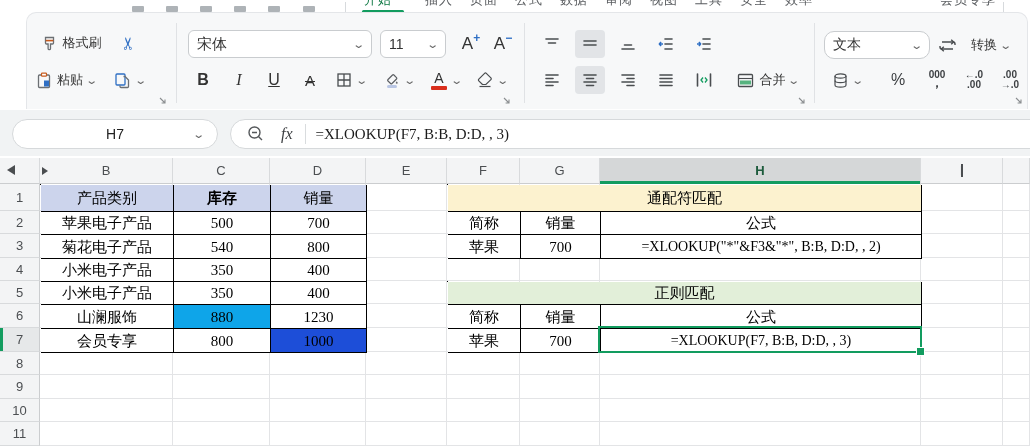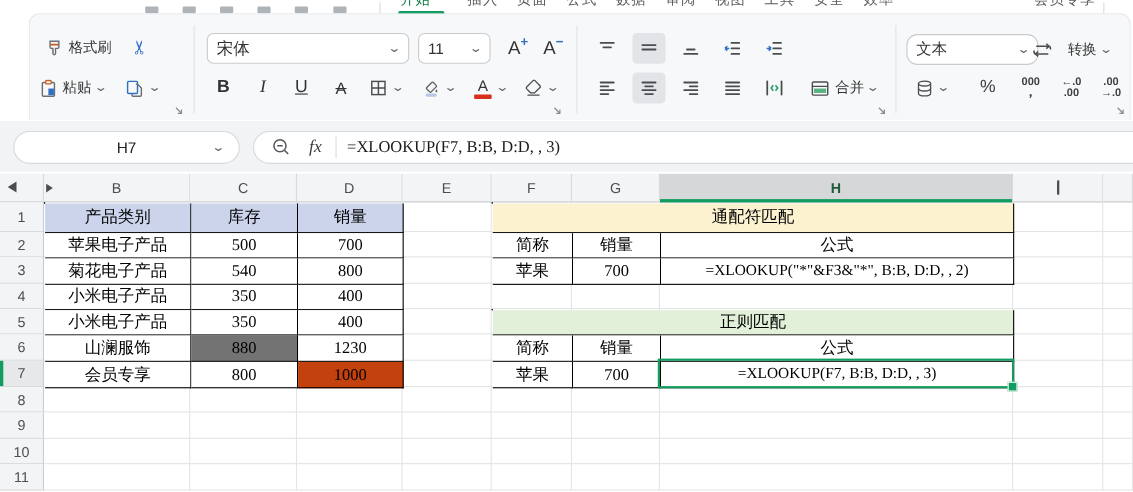--- a/index.html
+++ b/index.html
@@ -258,21 +258,21 @@
         <rect x="3" y="7.5" width="11" height="4" fill="#57b37f"></rect>
         </svg>
       <span class="rlabel" style="margin-left:5px;">合并</span>
       <span class="chev" style="margin-left:4px;">⌄</span>
     </div>
     <svg class="abs launcher" style="left:797px;top:83px;" viewBox="0 0 10 10">
       <path d="M2 2l5 5M7 3.6V7H3.6" fill="none" stroke="#8a8d90" stroke-width="1.1"></path>
       </svg>
     <div class="abs vsep" style="left:814px;top:10px;height:80px;"></div>
 
-    <div class="abs combo" style="left:824px;top:18px;width:120px;height:28px;border-radius:10px;justify-content:space-between;">
+    <div class="abs combo" style="left:824px;top:18px;width:106px;height:28px;border-radius:10px;justify-content:space-between;">
       <span style="font-size:14px;">文本</span>
       <span class="chev" style="margin-left:auto;">⌄</span>
     </div>
     <div class="abs btn" style="left:932px;top:18px;width:84px;height:28px;">
       <svg width="19" height="15" viewBox="0 0 19 15">
         <path d="M4 4h11a2 2 0 0 1 2 2v1M15 11H4a2 2 0 0 1-2-2V8" fill="none" stroke="#4a4d50" stroke-width="1.4"></path>
         <path d="M13.2 1.8 15.6 4l-2.4 2.2M5.8 13.2 3.4 11l2.4-2.2" fill="none" stroke="#4a4d50" stroke-width="1.4"></path>
         </svg>
       <span class="rlabel" style="margin-left:14px;">转换</span>
       <span class="chev" style="margin-left:4px;">⌄</span>
@@ -362,40 +362,40 @@
       <div class="abs rowhdr" style="top: 258px; height: 23px;">4</div>
       <div class="abs rowhdr" style="top: 281px; height: 23px;">5</div>
       <div class="abs rowhdr" style="top: 304px; height: 24px;">6</div>
       <div class="abs rowhdr" style="top: 328px; height: 24px; background: rgb(230, 232, 233);">7<div style="position: absolute; left: 0px; top: 0px; width: 3px; height: 100%; background: rgb(18, 156, 95);"></div></div>
       <div class="abs rowhdr" style="top: 352px; height: 23px;">8</div>
       <div class="abs rowhdr" style="top: 375px; height: 24px;">9</div>
       <div class="abs rowhdr" style="top: 399px; height: 23px;">10</div>
       <div class="abs rowhdr" style="top: 422px; height: 24px;">11</div>
       <div class="abs tbl" style="left: 40px; top: 184px;">
         <div class="abs cell" style="left: 0px; top: 0px; width: 133px; height: 27px; line-height: 27px; background: rgb(204, 212, 236); font-size: 15px;">产品类别</div>
-        <div class="abs cell" style="left: 133px; top: 0px; width: 97px; height: 27px; line-height: 27px; background: rgb(204, 212, 236); font-size: 15px;">库存</div>
+        <div class="abs cell" style="left: 133px; top: 0px; width: 97px; height: 27px; line-height: 27px; background: rgb(204, 212, 236); font-size: 15px; font-weight: bold;">库存</div>
         <div class="abs cell" style="left: 230px; top: 0px; width: 96px; height: 27px; line-height: 27px; background: rgb(204, 212, 236); font-size: 15px;">销量</div>
         <div class="abs cell" style="left: 0px; top: 27px; width: 133px; height: 23px; line-height: 23px; background: rgb(255, 255, 255); font-size: 15px;">苹果电子产品</div>
         <div class="abs cell" style="left: 133px; top: 27px; width: 97px; height: 23px; line-height: 23px; background: rgb(255, 255, 255); font-size: 15px;">500</div>
         <div class="abs cell" style="left: 230px; top: 27px; width: 96px; height: 23px; line-height: 23px; background: rgb(255, 255, 255); font-size: 15px;">700</div>
         <div class="abs cell" style="left: 0px; top: 50px; width: 133px; height: 24px; line-height: 24px; background: rgb(255, 255, 255); font-size: 15px;">菊花电子产品</div>
         <div class="abs cell" style="left: 133px; top: 50px; width: 97px; height: 24px; line-height: 24px; background: rgb(255, 255, 255); font-size: 15px;">540</div>
         <div class="abs cell" style="left: 230px; top: 50px; width: 96px; height: 24px; line-height: 24px; background: rgb(255, 255, 255); font-size: 15px;">800</div>
         <div class="abs cell" style="left: 0px; top: 74px; width: 133px; height: 23px; line-height: 23px; background: rgb(255, 255, 255); font-size: 15px;">小米电子产品</div>
         <div class="abs cell" style="left: 133px; top: 74px; width: 97px; height: 23px; line-height: 23px; background: rgb(255, 255, 255); font-size: 15px;">350</div>
         <div class="abs cell" style="left: 230px; top: 74px; width: 96px; height: 23px; line-height: 23px; background: rgb(255, 255, 255); font-size: 15px;">400</div>
         <div class="abs cell" style="left: 0px; top: 97px; width: 133px; height: 23px; line-height: 23px; background: rgb(255, 255, 255); font-size: 15px;">小米电子产品</div>
         <div class="abs cell" style="left: 133px; top: 97px; width: 97px; height: 23px; line-height: 23px; background: rgb(255, 255, 255); font-size: 15px;">350</div>
         <div class="abs cell" style="left: 230px; top: 97px; width: 96px; height: 23px; line-height: 23px; background: rgb(255, 255, 255); font-size: 15px;">400</div>
         <div class="abs cell" style="left: 0px; top: 120px; width: 133px; height: 24px; line-height: 24px; background: rgb(255, 255, 255); font-size: 15px;">山澜服饰</div>
-        <div class="abs cell" style="left: 133px; top: 120px; width: 97px; height: 24px; line-height: 24px; background: #737373; font-size: 15px;">880</div>
+        <div class="abs cell" style="left: 133px; top: 120px; width: 97px; height: 24px; line-height: 24px; background: #0ea5e9; font-size: 15px;">880</div>
         <div class="abs cell" style="left: 230px; top: 120px; width: 96px; height: 24px; line-height: 24px; background: rgb(255, 255, 255); font-size: 15px;">1230</div>
         <div class="abs cell" style="left: 0px; top: 144px; width: 133px; height: 24px; line-height: 24px; background: rgb(255, 255, 255); font-size: 15px;">会员专享</div>
         <div class="abs cell" style="left: 133px; top: 144px; width: 97px; height: 24px; line-height: 24px; background: rgb(255, 255, 255); font-size: 15px;">800</div>
-        <div class="abs cell" style="left: 230px; top: 144px; width: 96px; height: 24px; line-height: 24px; background: #c2410c; font-size: 15px;">1000</div>
+        <div class="abs cell" style="left: 230px; top: 144px; width: 96px; height: 24px; line-height: 24px; background: #1d4ed8; font-size: 15px;">1000</div>
       </div>
       <div class="abs tbl" style="left: 447px; top: 184px;">
         <div class="abs cell" style="left: 0px; top: 0px; width: 474px; height: 27px; line-height: 27px; background: rgb(252, 242, 207); font-size: 15px;">通配符匹配</div>
         <div class="abs cell" style="left: 0px; top: 27px; width: 73px; height: 23px; line-height: 23px; background: rgb(255, 255, 255); font-size: 15px;">简称</div>
         <div class="abs cell" style="left: 73px; top: 27px; width: 80px; height: 23px; line-height: 23px; background: rgb(255, 255, 255); font-size: 15px;">销量</div>
         <div class="abs cell" style="left: 153px; top: 27px; width: 321px; height: 23px; line-height: 23px; background: rgb(255, 255, 255); font-size: 15px;">公式</div>
         <div class="abs cell" style="left: 0px; top: 50px; width: 73px; height: 24px; line-height: 24px; background: rgb(255, 255, 255); font-size: 15px;">苹果</div>
         <div class="abs cell" style="left: 73px; top: 50px; width: 80px; height: 24px; line-height: 24px; background: rgb(255, 255, 255); font-size: 15px;">700</div>
         <div class="abs cell" style="left: 153px; top: 50px; width: 321px; height: 24px; line-height: 24px; background: rgb(255, 255, 255); font-size: 14px;">=XLOOKUP("*"&amp;F3&amp;"*", B:B, D:D, , 2)</div>
       </div>

